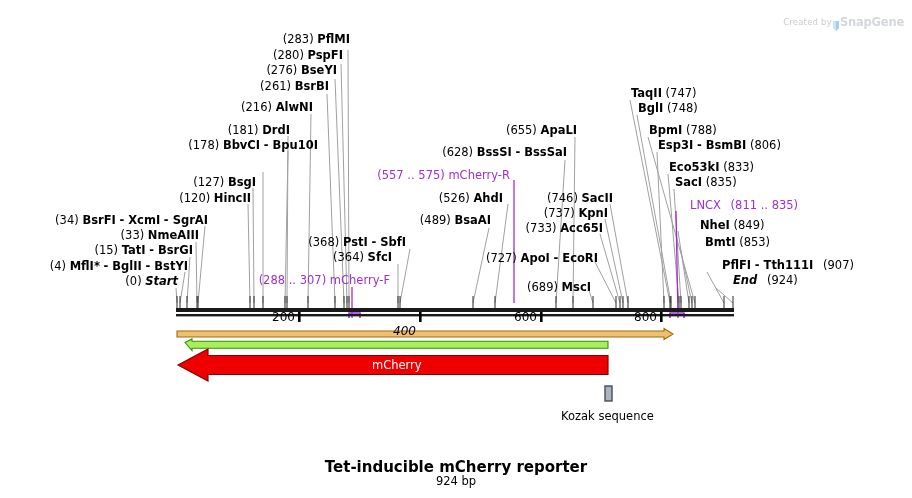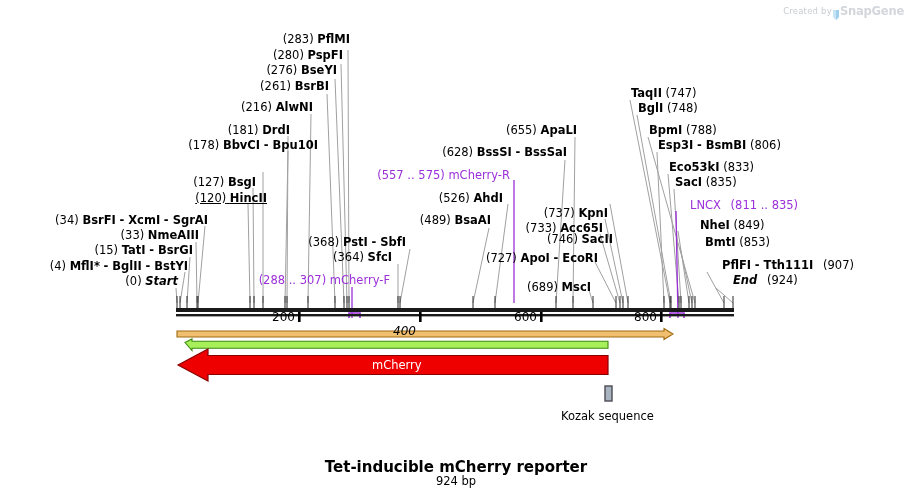--- a/index.html
+++ b/index.html
@@ -14,21 +14,21 @@
   #map {
     position: relative;
     width: 912px;
     height: 498px;
     background: #ffffff;
     overflow: hidden;
   }
   
   .watermark {
     position: absolute;
-    top: 4px;
+    top: 15px;
     right: 8px;
     display: flex;
     align-items: center;
     user-select: none;
   }
   .watermark .wm-created {
     font-size: 8.5px;
     color: #c9ccd1;
     letter-spacing: 0.2px;
   }
@@ -286,21 +286,21 @@
   <div class="lab site" style="left:0; top:139px; width:290px; text-align:right;margin-left:28px;">
     <span class="pos">(178)</span>
     <span class="nm">BbvCI</span>
     <span class="sep"> - </span>
     <span class="nm">Bpu10I</span>
   </div>
   <div class="lab site" style="left:0; top:176px; width:256px; text-align:right;">
     <span class="pos">(127)</span>
     <span class="nm">BsgI</span>
   </div>
-  <div class="lab site" style="left:16px; top:192px; width:251px; text-align:right;text-decoration:underline;">
+  <div class="lab site" style="left:0; top:192px; width:251px; text-align:right;">
     <span class="pos">(120)</span>
     <span class="nm">HincII</span>
   </div>
   <div class="lab site" style="left:0; top:214px; width:208px; text-align:right;">
     <span class="pos">(34)</span>
     <span class="nm">BsrFI</span>
     <span class="sep"> - </span>
     <span class="nm">XcmI</span>
     <span class="sep"> - </span>
     <span class="nm">SgrAI</span>
@@ -357,21 +357,21 @@
     <span class="nm">SbfI</span>
   </div>
   <div class="lab site" style="left:0; top:251px; width:392px; text-align:right;">
     <span class="pos">(364)</span>
     <span class="nm">SfcI</span>
   </div>
   <div class="lab primer" style="left:0; top:274px; width:390px; text-align:right;">
     <span class="pos">(288 .. 307)</span>
     <span class="nm">mCherry-F</span>
   </div>
-  <div class="lab site" style="left:0; top:192px; width:613px; text-align:right;margin-top:41px;">
+  <div class="lab site" style="left:0; top:192px; width:613px; text-align:right;">
     <span class="pos">(746)</span>
     <span class="nm">SacII</span>
   </div>
   <div class="lab site" style="left:0; top:207px; width:608px; text-align:right;">
     <span class="pos">(737)</span>
     <span class="nm">KpnI</span>
   </div>
   <div class="lab site" style="left:0; top:222px; width:603px; text-align:right;">
     <span class="pos">(733)</span>
     <span class="nm">Acc65I</span>

